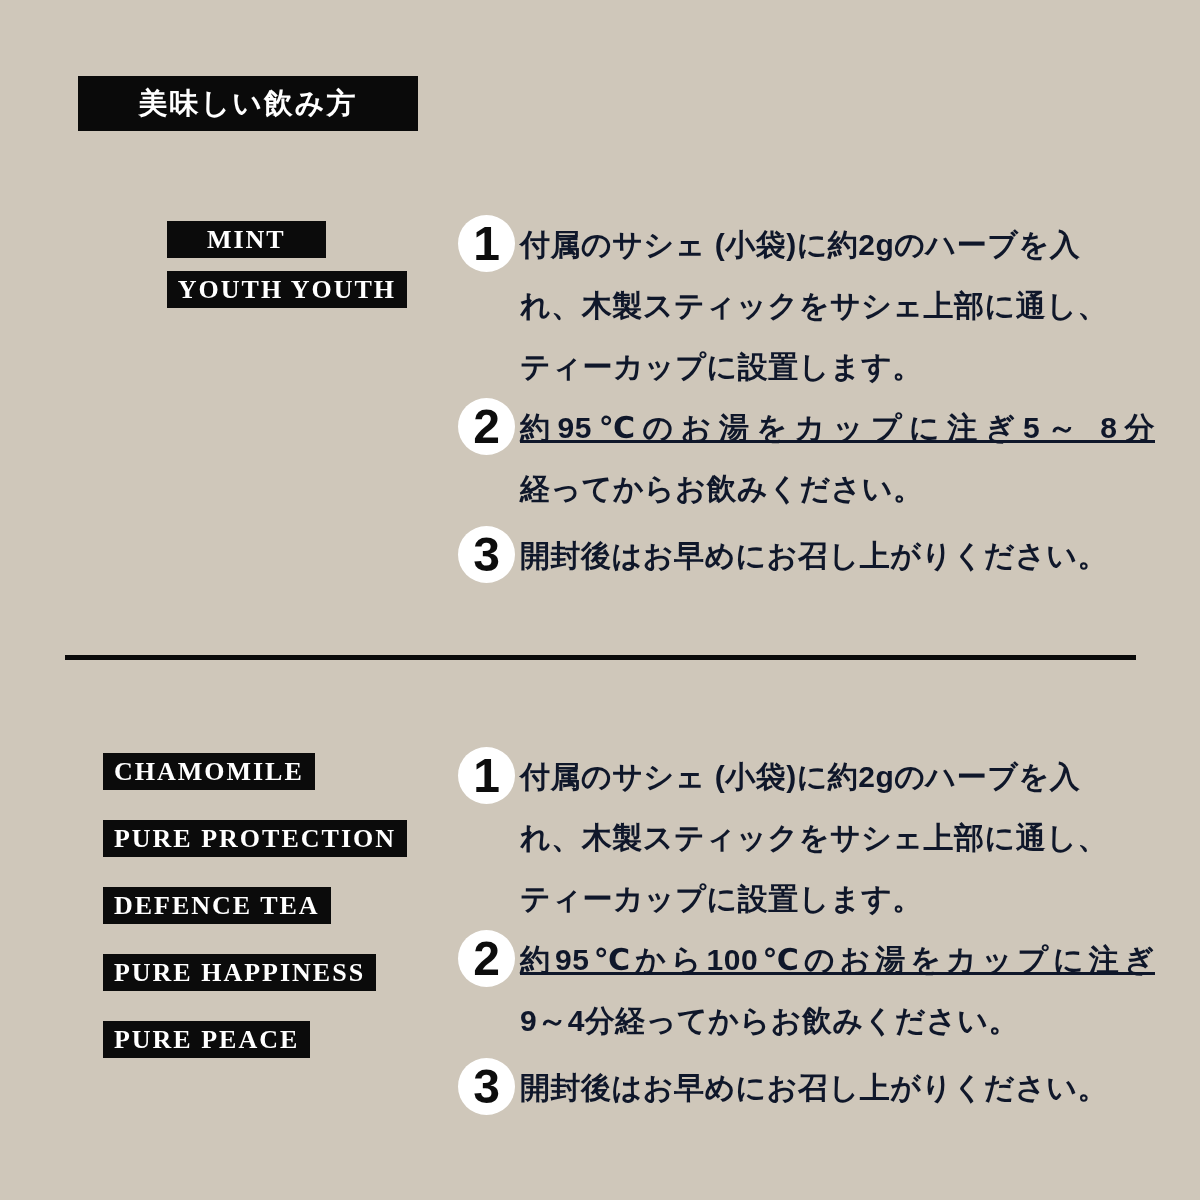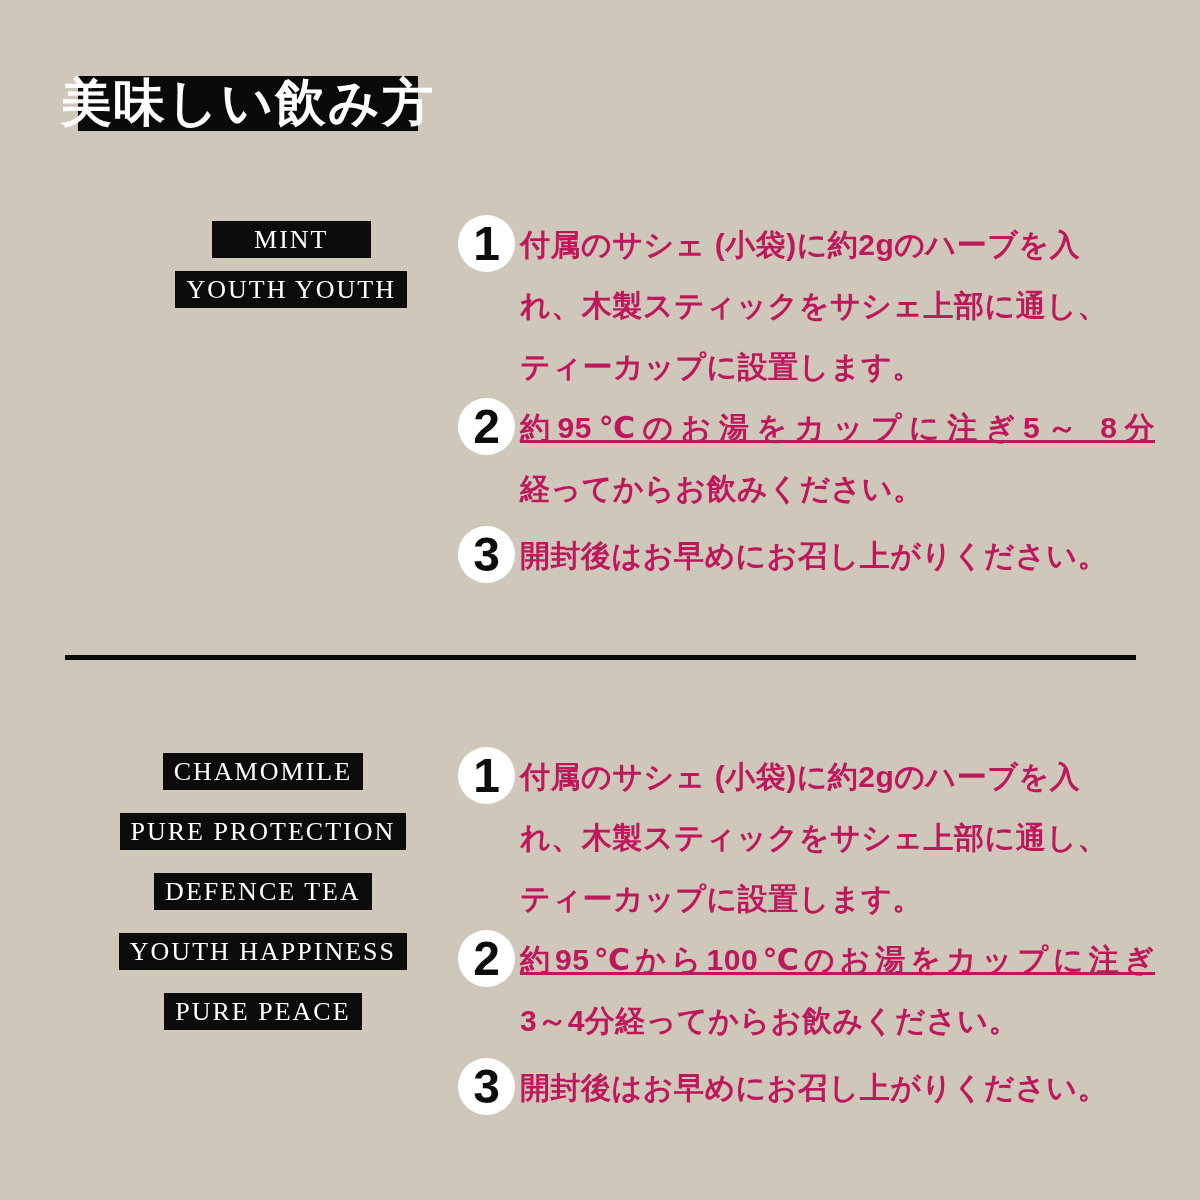--- a/index.html
+++ b/index.html
@@ -20,50 +20,51 @@
     position: absolute;
     left: 78px;
     top: 76px;
     width: 340px;
     height: 55px;
     background: #0a0a0a;
     color: #ffffff;
     display: flex;
     align-items: center;
     justify-content: center;
-    font-size: 51px;
+    font-size: 29px;
     font-weight: 700;
     letter-spacing: 2px;
     white-space: nowrap;
   }
   
   .labels {
     position: absolute;
     right: 793px;
     display: flex;
     flex-direction: column;
-    align-items: center;
+    align-items: flex-start;
+    font-weight: bold;
   }
   .labels.s1 { top: 221px; }
   .labels.s2 { top: 753px; }
   .label {
     background: #0b0b0b;
     color: #ffffff;
     font-family: "Liberation Serif", "DejaVu Serif", serif;
     font-size: 26px;
     letter-spacing: 2px;
     height: 37px;
     line-height: 37px;
     padding: 0 11px;
     margin-bottom: 13px;
     text-align: center;
     box-sizing: border-box;
     white-space: nowrap;
   }
-  .labels.s2 .label { margin-bottom: 23px; }
+  .labels.s2 .label { margin-bottom: 30px; }
   .label.wide { min-width: 159px; }
   
   .steps {
     position: absolute;
     left: 458px;
     width: 700px;
   }
   .steps.s1 { top: 214px; }
   .steps.s2 { top: 746px; }
   .step {
@@ -84,21 +85,21 @@
     font-size: 48px;
     font-weight: 700;
     margin-top: 1px;
   }
   .lines {
     margin-left: 5px;
     width: 635px;
     font-size: 30px;
     font-weight: 700;
     line-height: 61px;
-    color: #be185d;
+    color: #0f172a;
     letter-spacing: 0.5px;
   }
   .line { white-space: nowrap; }
   .line.justify {
     white-space: normal;
     text-align: justify;
     text-align-last: justify;
     text-decoration: underline;
   }
   
@@ -148,38 +149,38 @@
       </div>
     </div>
   </div>
 
   <div class="divider"></div>
 
   <div class="labels s2">
     <div class="label">CHAMOMILE</div>
     <div class="label">PURE PROTECTION</div>
     <div class="label">DEFENCE TEA</div>
-    <div class="label">YOUTH HAPPINESS</div>
+    <div class="label">PURE HAPPINESS</div>
     <div class="label">PURE PEACE</div>
   </div>
 
   <div class="steps s2">
     <div class="step">
       <div class="num">1</div>
       <div class="lines">
         <div class="line">付属のサシェ (小袋)に約2gのハーブを入</div>
         <div class="line">れ、木製スティックをサシェ上部に通し、</div>
         <div class="line">ティーカップに設置します。</div>
       </div>
     </div>
     <div class="step">
       <div class="num">2</div>
       <div class="lines">
         <div class="line justify">約95℃から100℃のお湯をカップに注ぎ</div>
-        <div class="line">3～4分経ってからお飲みください。</div>
+        <div class="line">9～4分経ってからお飲みください。</div>
       </div>
     </div>
     <div class="step gap-top">
       <div class="num">3</div>
       <div class="lines">
         <div class="line">開封後はお早めにお召し上がりください。</div>
       </div>
     </div>
   </div>
 

